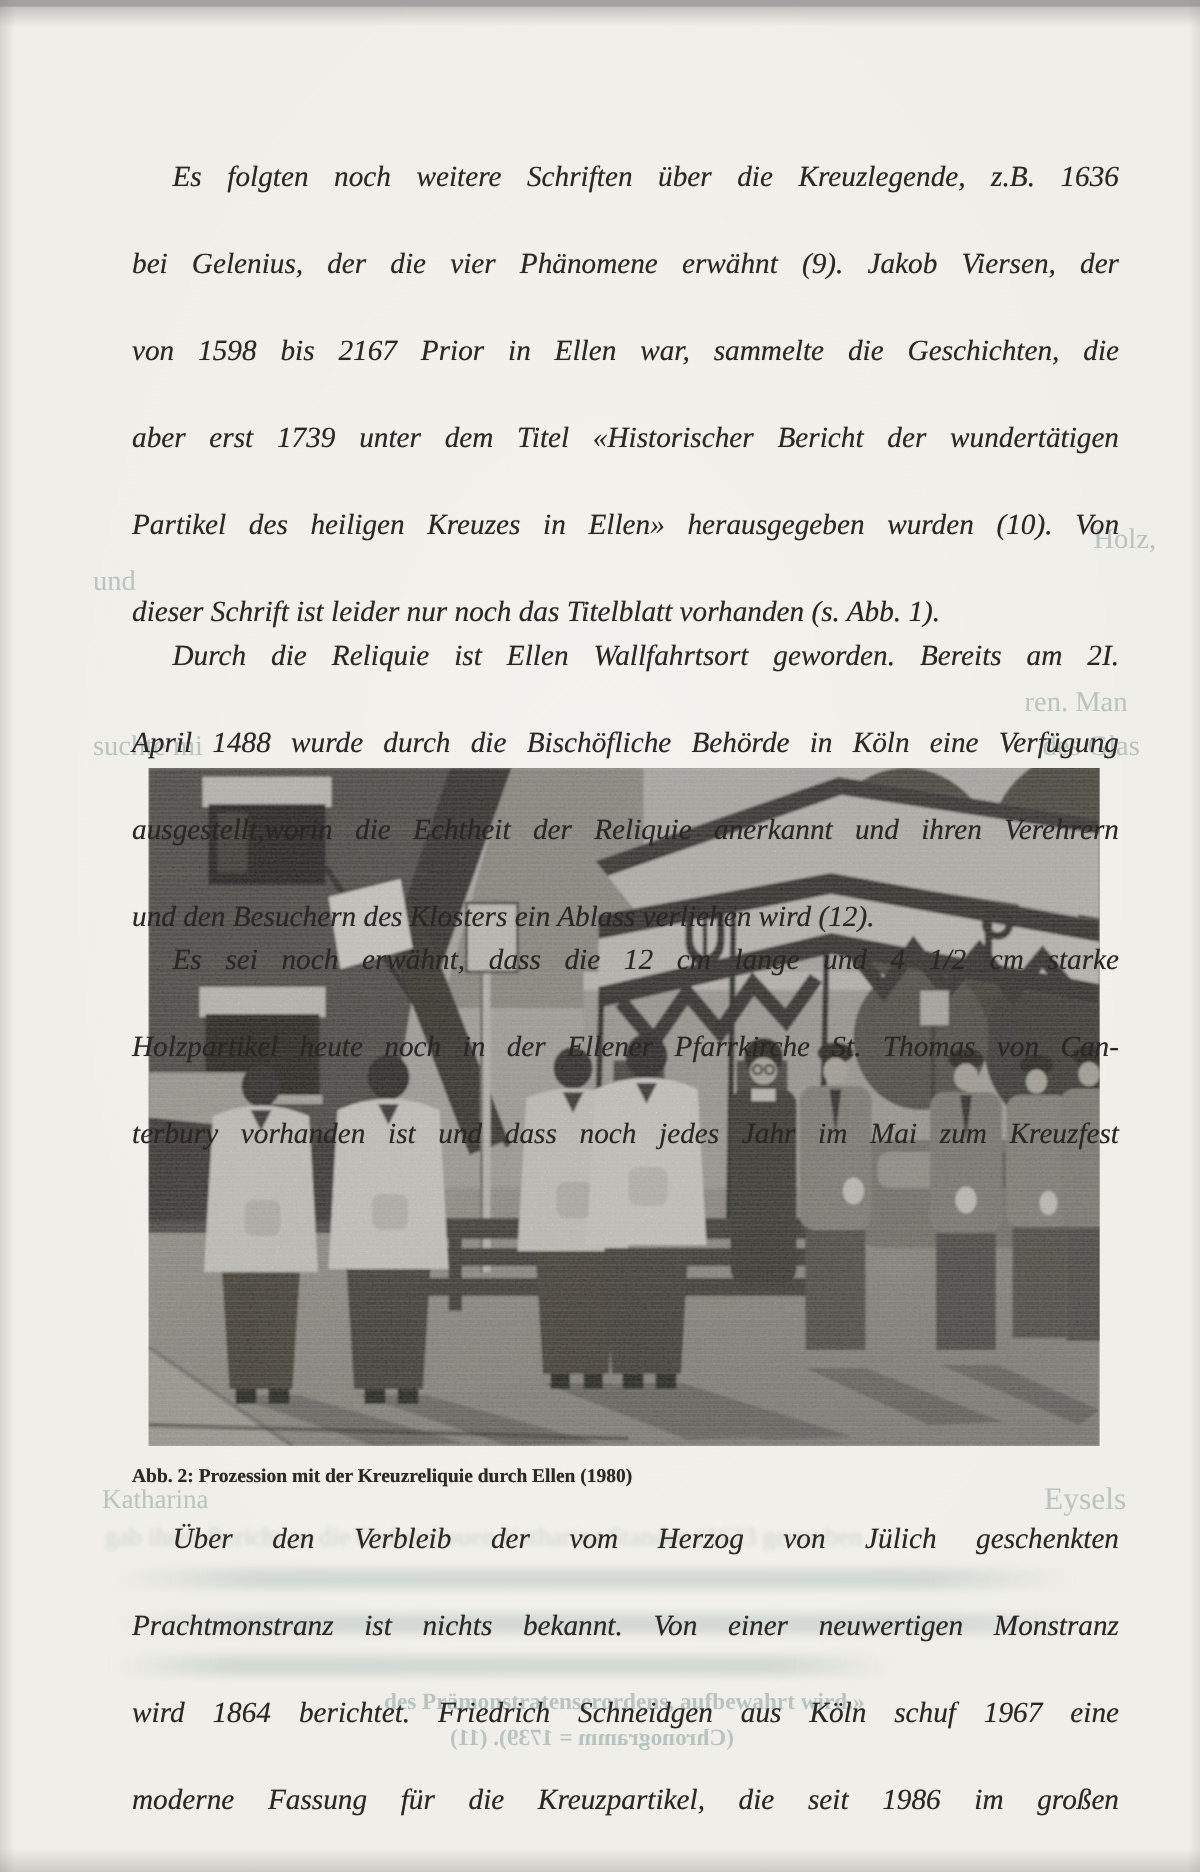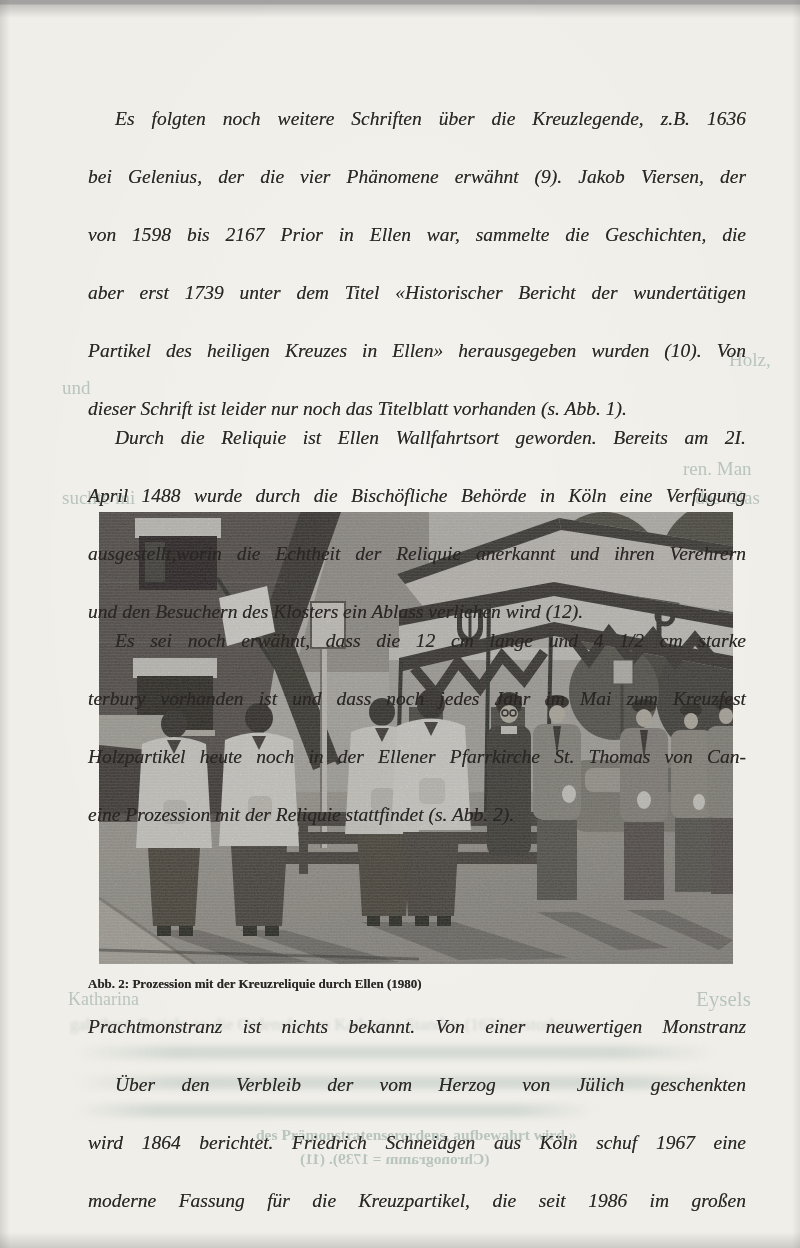--- a/index.html
+++ b/index.html
@@ -90,23 +90,22 @@
         <div class="tline">dieser Schrift ist leider nur noch das Titelblatt vorhanden (s. Abb. 1).</div>
       </div>
       <div class="para">
         <div class="tline just indent">Durch die Reliquie ist Ellen Wallfahrtsort geworden. Bereits am 2I.</div>
         <div class="tline just">April 1488 wurde durch die Bischöfliche Behörde in Köln eine Verfügung</div>
         <div class="tline just">ausgestellt,worin die Echtheit der Reliquie anerkannt und ihren Verehrern</div>
         <div class="tline">und den Besuchern des Klosters ein Ablass verliehen wird (12).</div>
       </div>
       <div class="para">
         <div class="tline just indent">Es sei noch erwähnt, dass die 12 cm lange und 4 1/2 cm starke</div>
+        <div class="tline just">Holzpartikel heute noch in der Ellener Pfarrkirche St. Thomas von Can-</div>
         <div class="tline just">terbury vorhanden ist und dass noch jedes Jahr im Mai zum Kreuzfest</div>
-        <div class="tline just">Holzpartikel heute noch in der Ellener Pfarrkirche St. Thomas von Can-</div>
-        <div class="tline">eine Prozession mit der Reliquie stattfindet (s. Abb. 2).</div>
       </div>
     </div>
 
   <figure>
     <div class="photo-wrap" role="img" aria-label="Black-and-white photograph of the 1980 cross-relic procession in Ellen: altar servers in white surplices walk along a street in front of a fabric canopy with emblems; a priest and uniformed marksmen follow; brick house with windows and a white flag at left, trees, a parked car and street signs at right, long shadows on the sunlit road.">
       <svg width="634" height="452" viewBox="0 0 634 452" xmlns="http://www.w3.org/2000/svg">
         <defs>
           <linearGradient id="sky" x1="0" y1="0" x2="0" y2="1">
             <stop offset="0" stop-color="#c9c6c0"></stop>
               <stop offset="1" stop-color="#b4b1ab"></stop>
@@ -331,20 +330,20 @@
         <rect width="634" height="452" filter="url(#grainD)" opacity=".22"></rect>
         <rect width="634" height="452" filter="url(#grainL)" opacity=".14"></rect>
       </svg>
       <div class="scanlines"></div>
     </div>
     <figcaption class="caption">Abb. 2: Prozession mit der Kreuzreliquie durch Ellen (1980)</figcaption>
   </figure>
 
   <div class="col" id="text-bottom">
       <div class="para">
+        <div class="tline just indent">Über den Verbleib der vom Herzog von Jülich geschenkten</div>
         <div class="tline just">Prachtmonstranz ist nichts bekannt. Von einer neuwertigen Monstranz</div>
-        <div class="tline just indent">Über den Verbleib der vom Herzog von Jülich geschenkten</div>
         <div class="tline just">wird 1864 berichtet. Friedrich Schneidgen aus Köln schuf 1967 eine</div>
         <div class="tline just">moderne Fassung für die Kreuzpartikel, die seit 1986 im großen</div>
         <div class="tline just">Lebensbaumrelief einen würdigen Platz hinter dem Altar der Pfarrkirche</div>
       </div>
     </div>
 </div>
 
 </body></html>

